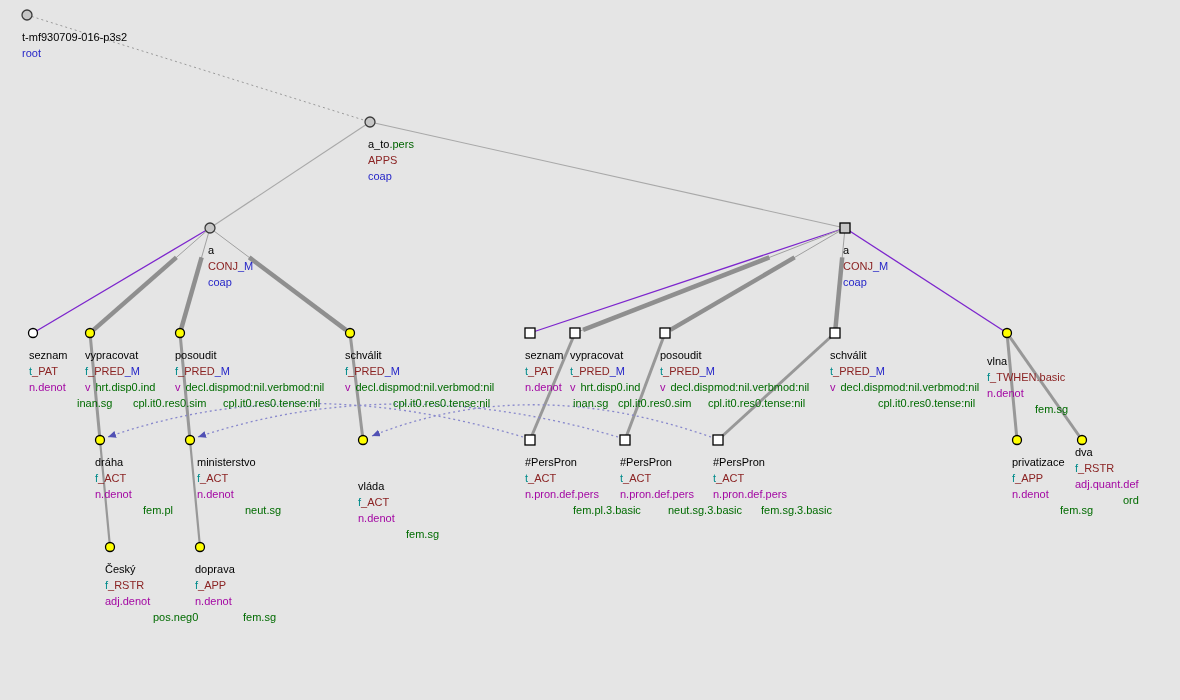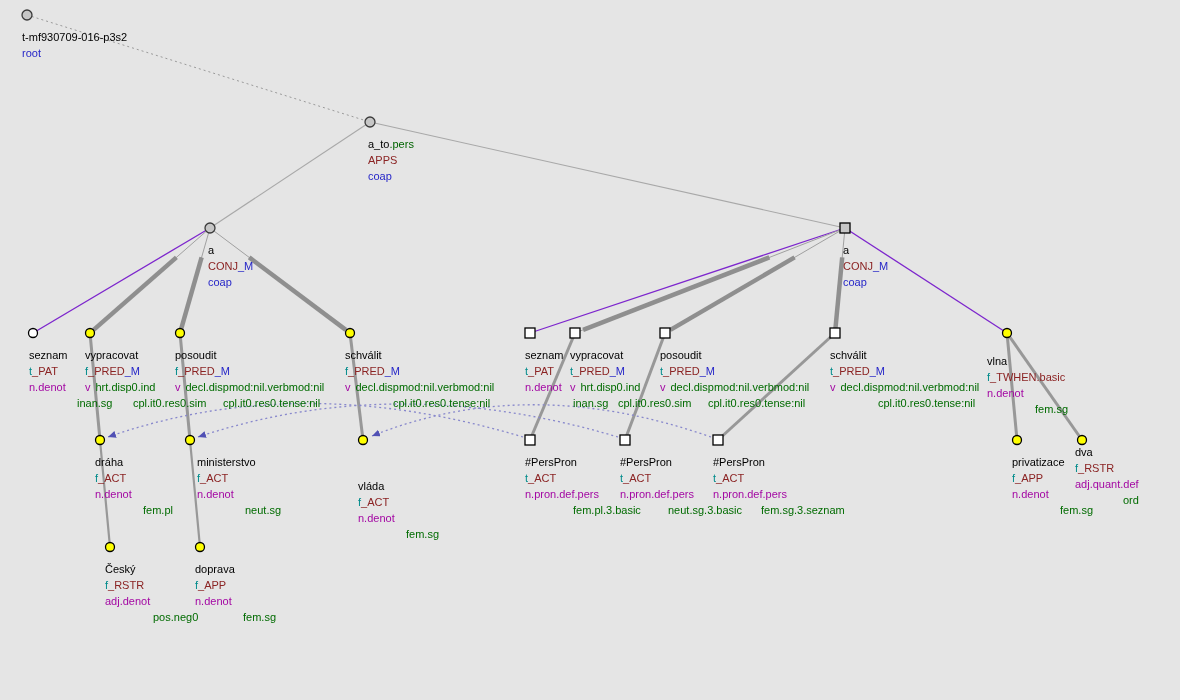--- a/index.html
+++ b/index.html
@@ -222,21 +222,21 @@
     <div class="ln"><span class="w">#PersPron</span></div>
     <div class="ln"><span class="fp">t</span><span class="fn">_ACT</span></div>
     <div class="ln"><span class="sp">n.pron.def.pers</span></div>
     <div class="ln"><span class="g">neut.sg.3.basic</span></div>
   </div>
 
   <div class="lbl" style="left:713px;top:454px;">
     <div class="ln"><span class="w">#PersPron</span></div>
     <div class="ln"><span class="fp">t</span><span class="fn">_ACT</span></div>
     <div class="ln"><span class="sp">n.pron.def.pers</span></div>
-    <div class="ln"><span class="g">fem.sg.3.seznam</span></div>
+    <div class="ln"><span class="g">fem.sg.3.basic</span></div>
   </div>
 
   <div class="lbl" style="left:1012px;top:454px;">
     <div class="ln"><span class="w">privatizace</span></div>
     <div class="ln"><span class="fp">f</span><span class="fn">_APP</span></div>
     <div class="ln"><span class="sp">n.denot</span></div>
     <div class="ln"><span class="g">fem.sg</span></div>
   </div>
 
   <div class="lbl" style="left:1075px;top:444px;">

